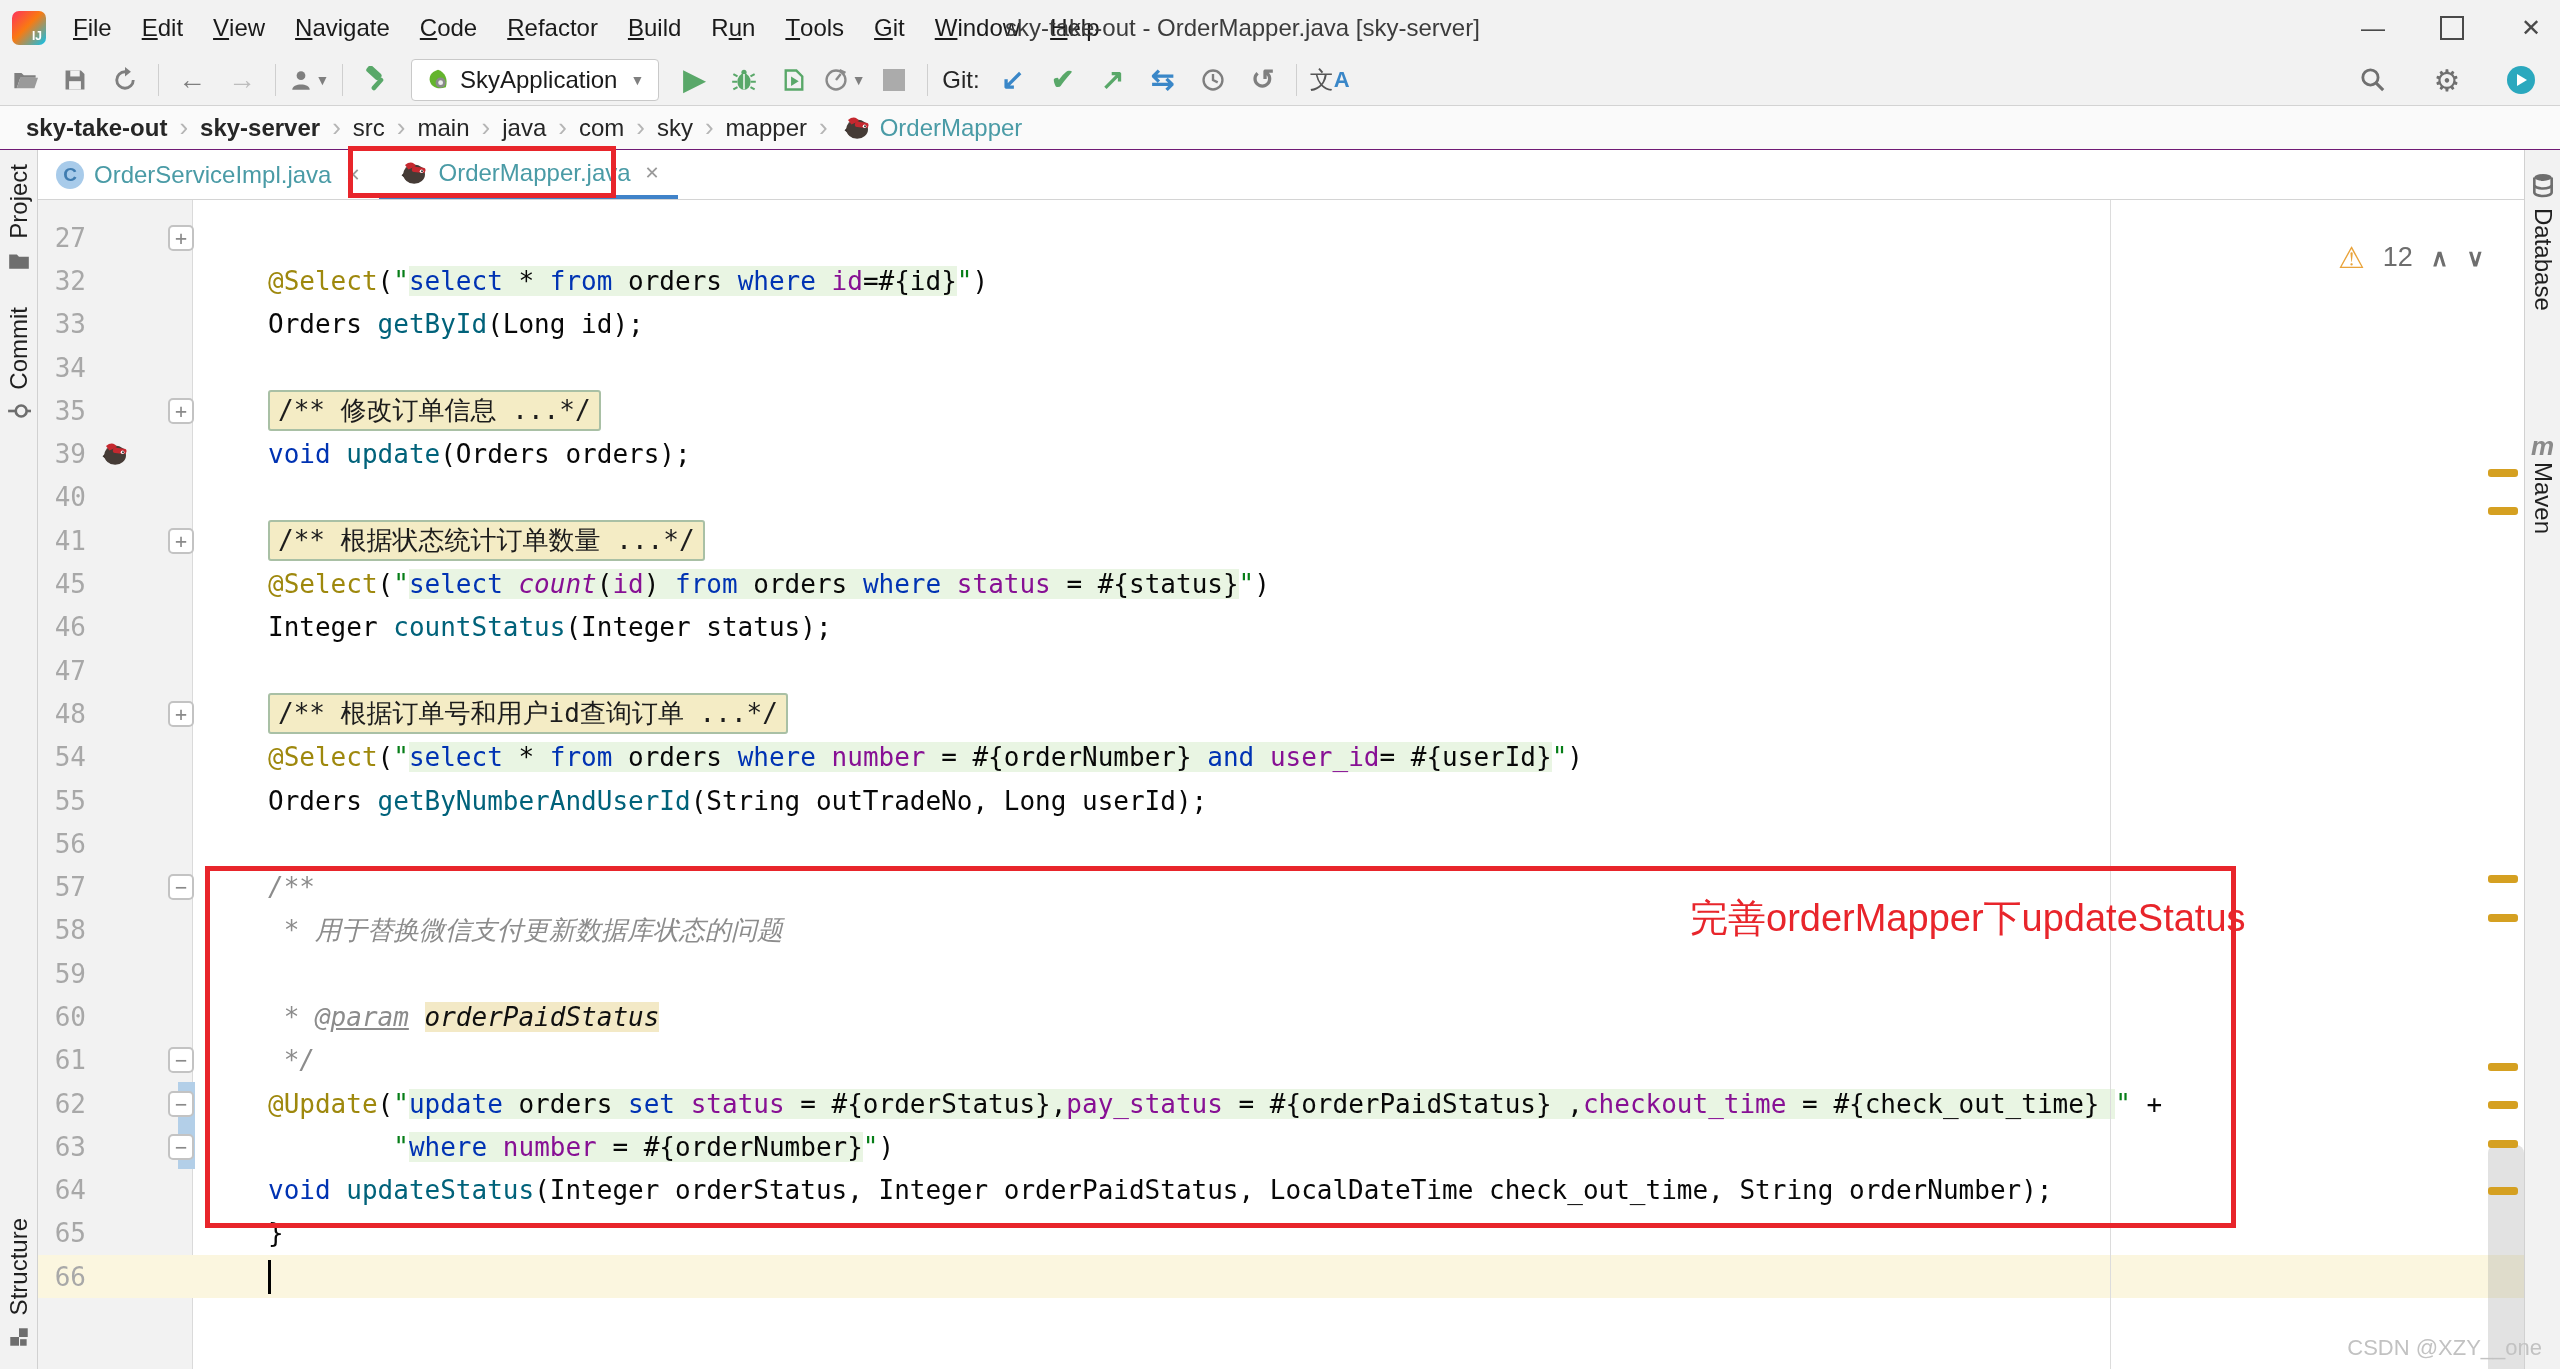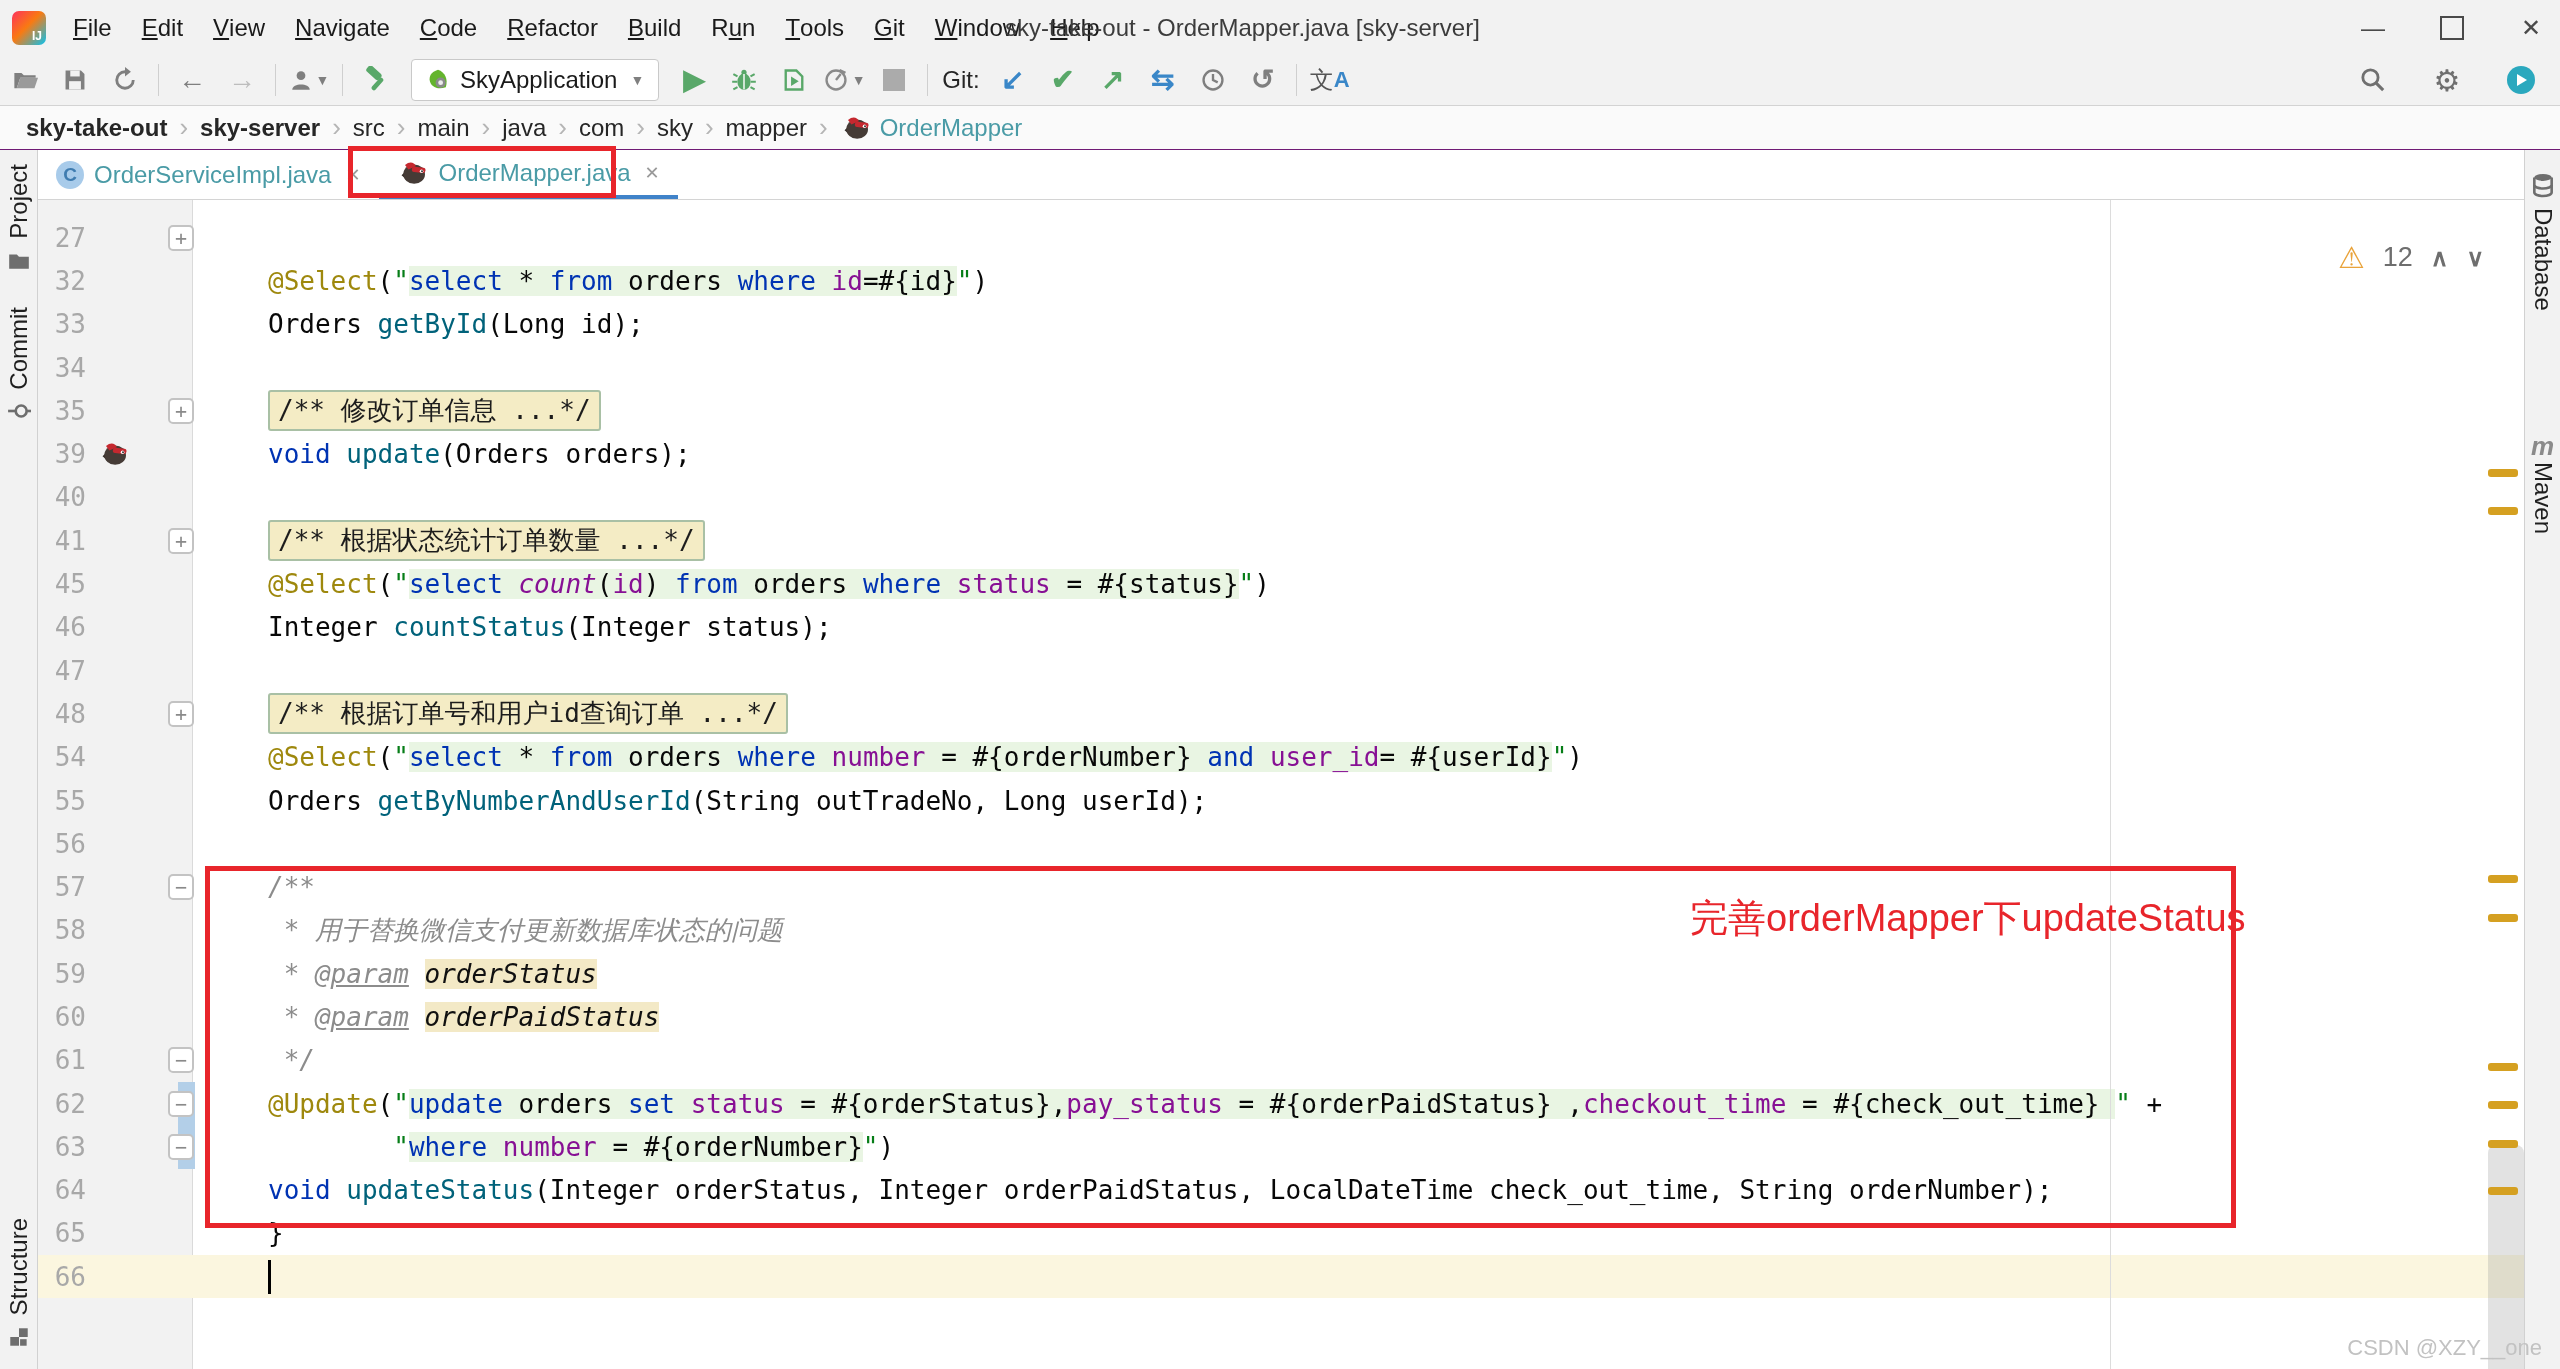--- a/index.html
+++ b/index.html
@@ -400,21 +400,21 @@
       <div class="code-line"><div class="ln">41</div><div class="gicon"></div><div class="foldcell"><div class="fold-marker">+</div></div><div class="code"><span class="fold-chip">/** 根据状态统计订单数量 ...*/</span></div></div>
       <div class="code-line"><div class="ln">45</div><div class="gicon"></div><div class="foldcell"></div><div class="code"><span class="tk-ann">@Select</span><span class="tk-t">(</span><span class="tk-q">"</span><span class="tk-k sql">select</span><span class="tk-t sql"> </span><span class="tk-f sql">count</span><span class="tk-t sql">(</span><span class="tk-c sql">id</span><span class="tk-t sql">) </span><span class="tk-k sql">from</span><span class="tk-t sql"> orders </span><span class="tk-k sql">where</span><span class="tk-t sql"> </span><span class="tk-c sql">status</span><span class="tk-t sql"> = #{status}</span><span class="tk-q">"</span><span class="tk-t">)</span></div></div>
       <div class="code-line"><div class="ln">46</div><div class="gicon"></div><div class="foldcell"></div><div class="code"><span class="tk-t">Integer </span><span class="tk-m">countStatus</span><span class="tk-t">(Integer status);</span></div></div>
       <div class="code-line"><div class="ln">47</div><div class="gicon"></div><div class="foldcell"></div><div class="code"></div></div>
       <div class="code-line"><div class="ln">48</div><div class="gicon"></div><div class="foldcell"><div class="fold-marker">+</div></div><div class="code"><span class="fold-chip">/** 根据订单号和用户id查询订单 ...*/</span></div></div>
       <div class="code-line"><div class="ln">54</div><div class="gicon"></div><div class="foldcell"></div><div class="code"><span class="tk-ann">@Select</span><span class="tk-t">(</span><span class="tk-q">"</span><span class="tk-k sql">select</span><span class="tk-t sql"> * </span><span class="tk-k sql">from</span><span class="tk-t sql"> orders </span><span class="tk-k sql">where</span><span class="tk-t sql"> </span><span class="tk-c sql">number</span><span class="tk-t sql"> = #{orderNumber} </span><span class="tk-k sql">and</span><span class="tk-t sql"> </span><span class="tk-c sql">user_id</span><span class="tk-t sql">= #{userId}</span><span class="tk-q">"</span><span class="tk-t">)</span></div></div>
       <div class="code-line"><div class="ln">55</div><div class="gicon"></div><div class="foldcell"></div><div class="code"><span class="tk-t">Orders </span><span class="tk-m">getByNumberAndUserId</span><span class="tk-t">(String outTradeNo, Long userId);</span></div></div>
       <div class="code-line"><div class="ln">56</div><div class="gicon"></div><div class="foldcell"></div><div class="code"></div></div>
       <div class="code-line"><div class="ln">57</div><div class="gicon"></div><div class="foldcell"><div class="fold-marker">−</div></div><div class="code"><span class="tk-cm">/**</span></div></div>
       <div class="code-line"><div class="ln">58</div><div class="gicon"></div><div class="foldcell"></div><div class="code"><span class="tk-cm"> * 用于替换微信支付更新数据库状态的问题</span></div></div>
-      <div class="code-line"><div class="ln">59</div><div class="gicon"></div><div class="foldcell"></div><div class="code"><span class="tk-cm"> * </span><span class="tk-tag">@param</span><span class="tk-cm"> </span><span class="tk-ph">orderStatus</span></div></div>
+      <div class="code-line"><div class="ln">59</div><div class="gicon"></div><div class="foldcell"></div></div>
       <div class="code-line"><div class="ln">60</div><div class="gicon"></div><div class="foldcell"></div><div class="code"><span class="tk-cm"> * </span><span class="tk-tag">@param</span><span class="tk-cm"> </span><span class="tk-ph">orderPaidStatus</span></div></div>
       <div class="code-line"><div class="ln">61</div><div class="gicon"></div><div class="foldcell"><div class="fold-marker">−</div></div><div class="code"><span class="tk-cm"> */</span></div></div>
       <div class="code-line"><div class="ln">62</div><div class="gicon"></div><div class="changebar"></div><div class="foldcell"><div class="fold-marker">−</div></div><div class="code"><span class="tk-ann">@Update</span><span class="tk-t">(</span><span class="tk-q">"</span><span class="tk-k sql">update</span><span class="tk-t sql"> orders </span><span class="tk-k sql">set</span><span class="tk-t sql"> </span><span class="tk-c sql">status</span><span class="tk-t sql"> = #{orderStatus},</span><span class="tk-c sql">pay_status</span><span class="tk-t sql"> = #{orderPaidStatus} ,</span><span class="tk-c sql">checkout_time</span><span class="tk-t sql"> = #{check_out_time} </span><span class="tk-q">"</span><span class="tk-t"> +</span></div></div>
       <div class="code-line"><div class="ln">63</div><div class="gicon"></div><div class="changebar"></div><div class="foldcell"><div class="fold-marker">−</div></div><div class="code"><span class="tk-t">        </span><span class="tk-q">"</span><span class="tk-k sql">where</span><span class="tk-t sql"> </span><span class="tk-c sql">number</span><span class="tk-t sql"> = #{orderNumber}</span><span class="tk-q">"</span><span class="tk-t">)</span></div></div>
       <div class="code-line"><div class="ln">64</div><div class="gicon"></div><div class="foldcell"></div><div class="code"><span class="tk-k">void </span><span class="tk-m">updateStatus</span><span class="tk-t">(Integer orderStatus, Integer orderPaidStatus, LocalDateTime check_out_time, String orderNumber);</span></div></div>
       <div class="code-line"><div class="ln">65</div><div class="gicon"></div><div class="foldcell"></div><div class="code"><span class="tk-t">}</span></div></div>
       <div class="code-line current"><div class="ln">66</div><div class="gicon"></div><div class="foldcell"></div><div class="code"><span class="caret"></span></div></div>
     </div>
   <div id="margin-guide"></div>
   <div id="warn-widget">

